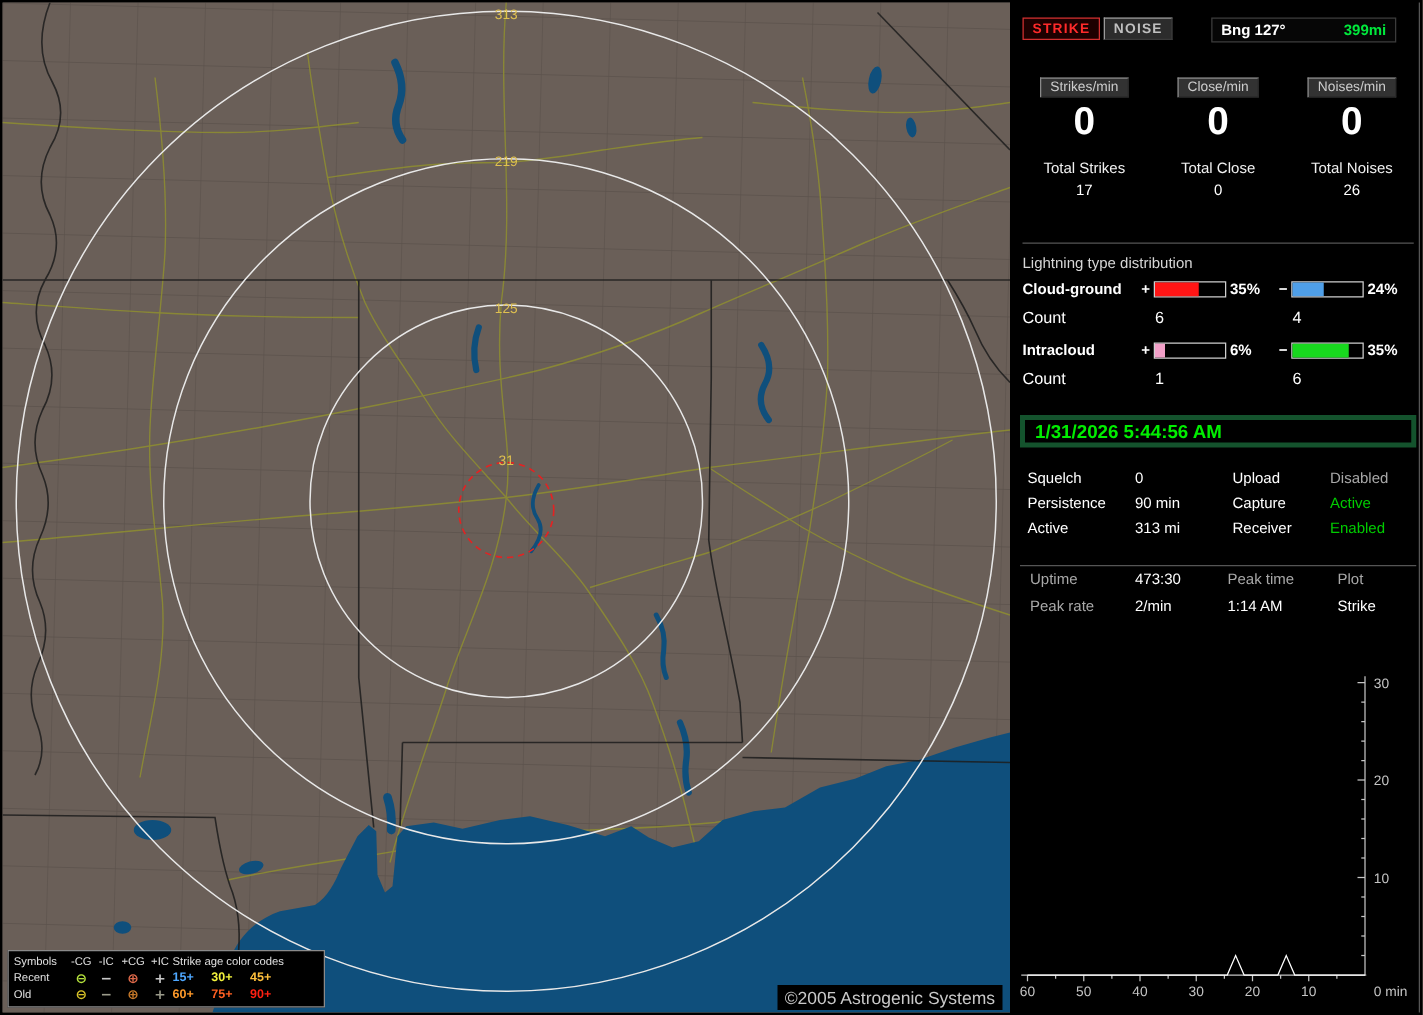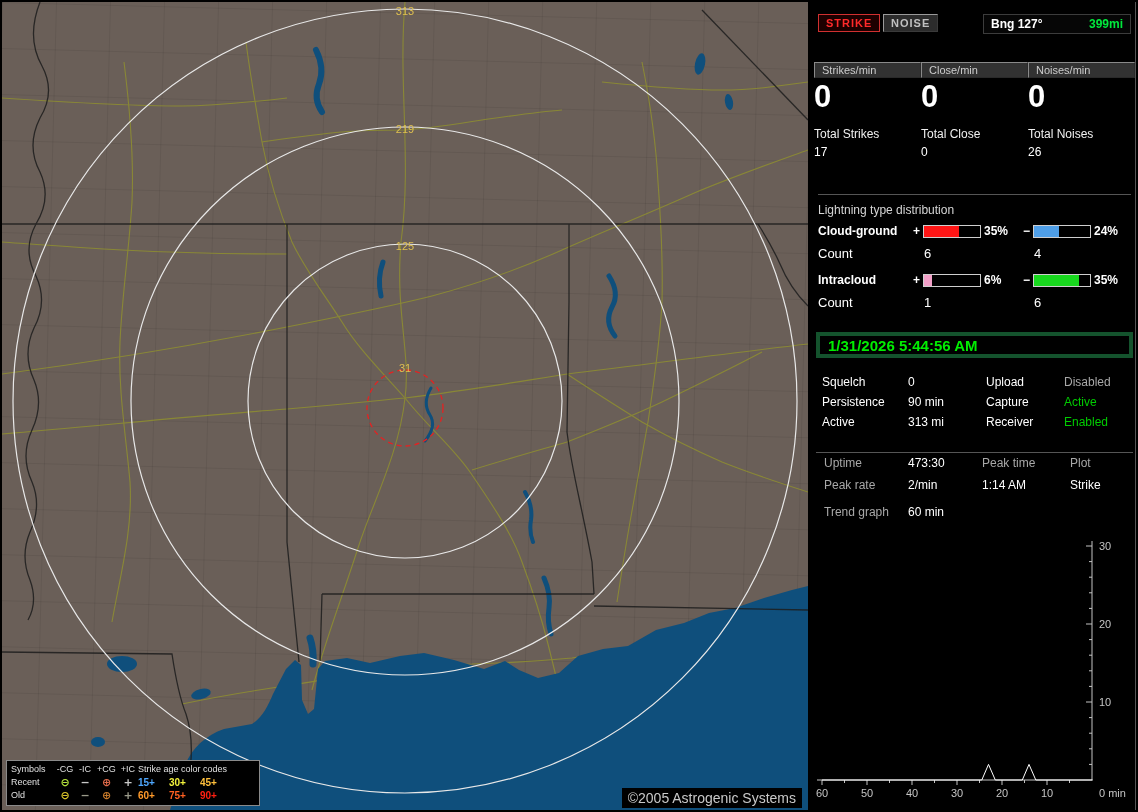--- a/index.html
+++ b/index.html
@@ -28,26 +28,26 @@
   .btn-strike{
     position:absolute;left:2px;top:0;background:#1d0000;border:1px solid #d03030;
     color:#ff2a2a;font-weight:bold;font-size:11px;padding:2px 7px;letter-spacing:1px;cursor:default;
   }
   .btn-noise{
     position:absolute;left:67px;top:0;background:#2c2c2c;border:1px solid;
     border-color:#9a9a9a #3a3a3a #3a3a3a #9a9a9a;color:#c0c0c0;font-weight:bold;
     font-size:11px;padding:2px 7px;letter-spacing:1px;cursor:default;
   }
   .bng{
-    position:absolute;right:2px;top:0;width:132px;background:#060606;border:1px solid #3c3c3c;
+    position:absolute;right:16px;top:0;width:132px;background:#060606;border:1px solid #3c3c3c;
     display:flex;justify-content:space-between;align-items:center;padding:2px 7px;
     font-size:12px;font-weight:bold;
   }
   .counters{position:absolute;top:60px;left:0;right:0;display:grid;grid-template-columns:repeat(3,1fr);}
-  .counter-col{display:flex;flex-direction:column;}
+  .counter-col{display:flex;flex-direction:column;align-items:center;}
   .chip{
     background:#323232;border:1px solid;border-color:#8a8a8a #2a2a2a #2a2a2a #8a8a8a;
     color:#cccccc;font-size:11px;padding:1px 7px;white-space:nowrap;cursor:default;
   }
   .rate{font-size:31px;font-weight:bold;margin-top:3px;line-height:1;}
   .total-label{font-size:12px;margin-top:15px;color:#f0f0f0;white-space:nowrap;}
   .total-val{font-size:12px;margin-top:4px;}
   .dist{position:absolute;top:192px;left:4px;right:4px;border-top:1px solid #555;padding-top:8px;}
   .dist-title{font-size:12px;color:#d6d6d6;margin-bottom:6px;}
   .dist-row{display:flex;align-items:flex-end;height:15px;margin-top:6px;}
@@ -285,24 +285,20 @@
     <div class="stats-grid">
       <span class="muted">Uptime</span>
       <span>473:30</span>
       <span class="muted">Peak time</span>
       <span class="muted">Plot</span>
 
       <span class="muted">Peak rate</span>
       <span>2/min</span>
       <span>1:14 AM</span>
       <span>Strike</span>
-    </div>
-    <div class="trend-row">
-      <span class="lbl muted">Trend graph</span>
-      <span>60 min</span>
     </div>
   </div>
 
   <div class="trend">
     <svg id="trend-svg" width="318" height="268">
         <line x1="278" y1="5" x2="278" y2="244" stroke="#c4c4c4"></line>
         <line x1="3" y1="244" x2="279" y2="244" stroke="#c4c4c4"></line>
         <line x1="275" y1="228.4" x2="278" y2="228.4" stroke="#c4c4c4"></line>
         <line x1="275" y1="212.8" x2="278" y2="212.8" stroke="#c4c4c4"></line>
         <line x1="275" y1="197.2" x2="278" y2="197.2" stroke="#c4c4c4"></line>

